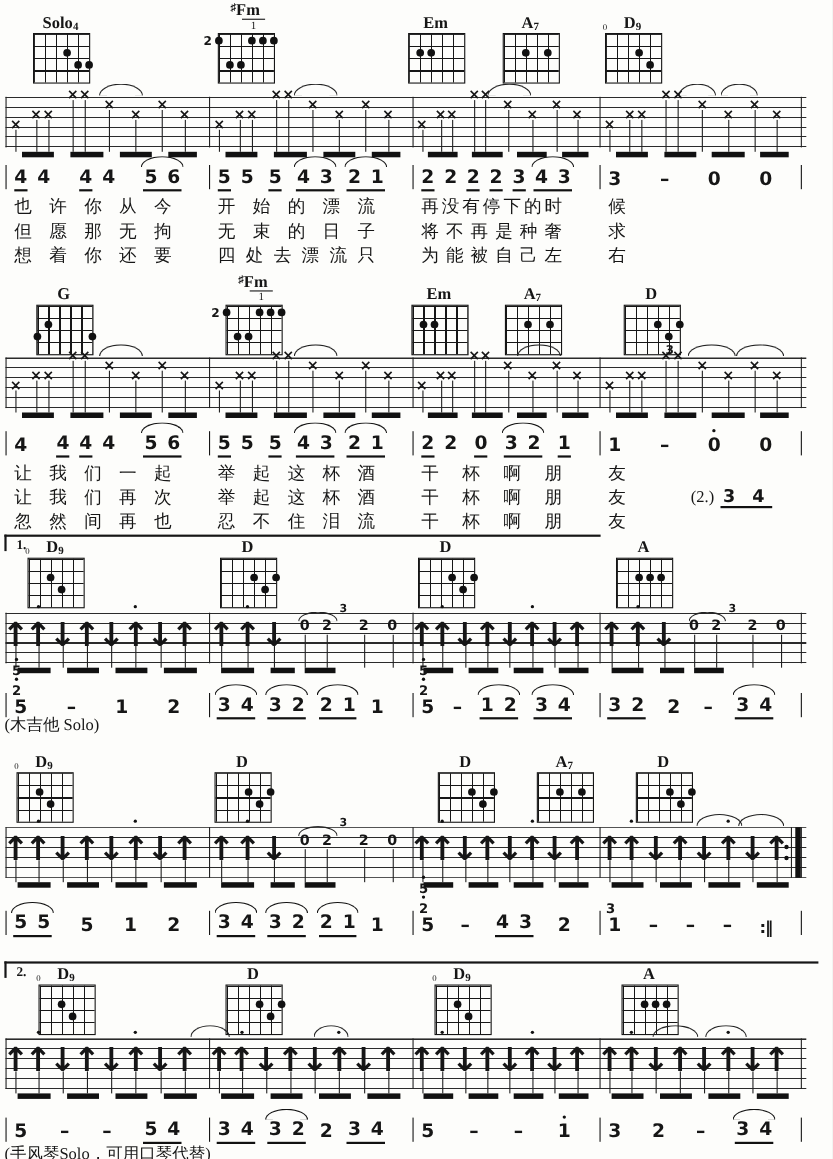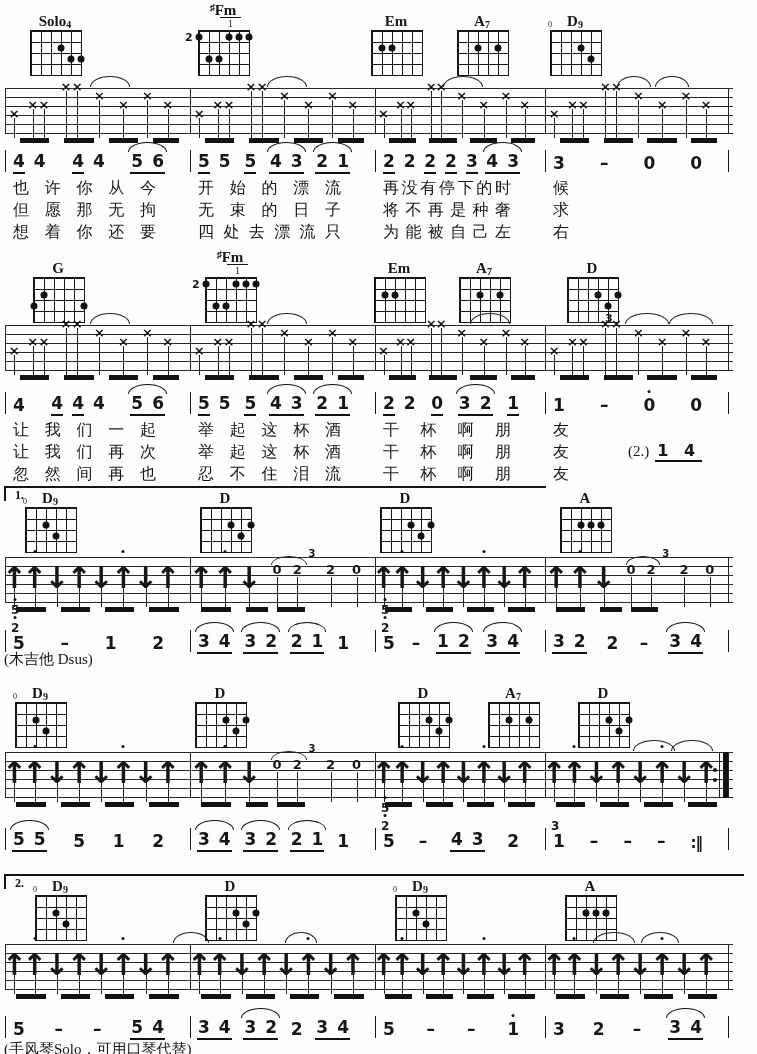--- a/index.html
+++ b/index.html
@@ -1289,16 +1289,16 @@
         <span class="grp">
           <span class="note">–</span>
         </span>
         <span class="grp us">
           <span class="slur"></span>
           <span class="note">3</span>
           <span class="note">4</span>
         </span>
       </div>
     </div>
-    <div class="ann" style="left: 628px; top: 441px;"><span class="ann-pre">(2.)</span><span class="ann-notes">1 4</span></div>
-    <div class="ann" style="left: 4px; top: 650px;">(木吉他 Dsus)</div>
+    <div class="ann" style="left: 628px; top: 441px;"><span class="ann-pre">(2.)</span><span class="ann-notes">3 4</span></div>
+    <div class="ann" style="left: 4px; top: 650px;">(木吉他 Solo)</div>
     <div class="ann" style="left: 4px; top: 1040px;">(手风琴Solo，可用口琴代替)</div>
   </div>
 
 </body></html>

